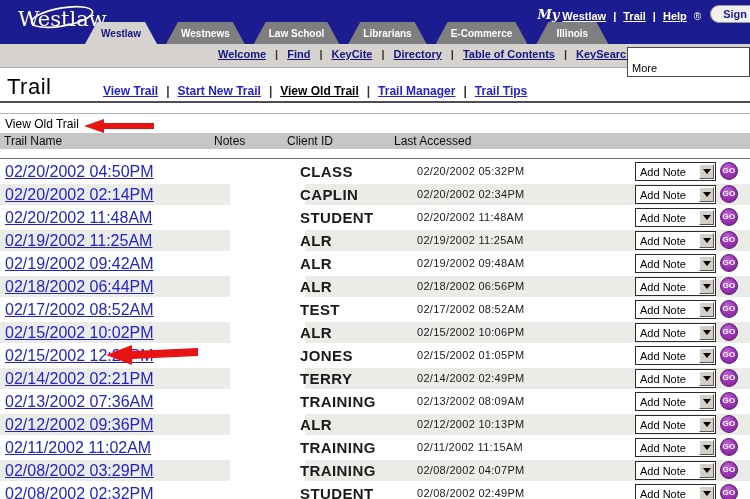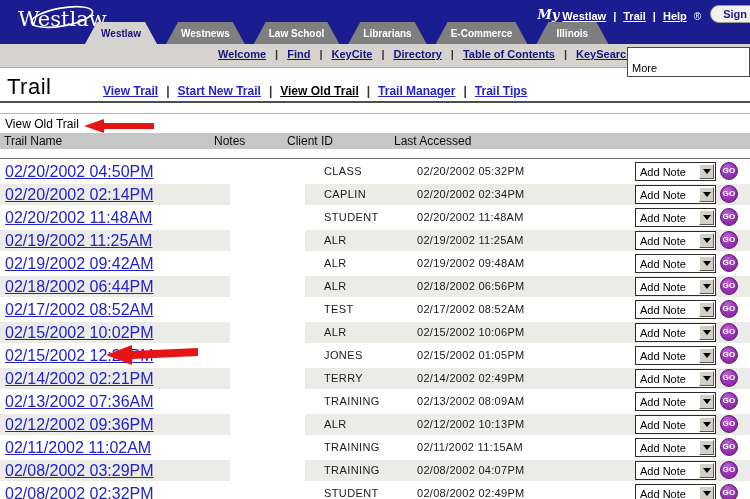--- a/index.html
+++ b/index.html
@@ -59,22 +59,22 @@
 
   
   #rows { position:absolute; left:0; top:161px; width:750px; }
   .row { position:relative; width:750px; height:23px; }
   .band-a, .band-c { position:absolute; top:0; height:21px; background:#fff; }
   .band-a { left:0; width:230px; }
   .band-c { left:305px; right:0; }
   .row.alt .band-a, .row.alt .band-c { background:#ebebe8; }
   .trail-link { position:absolute; left:5px; top:0; line-height:21px; font-size:16px;
     color:#2323cc; text-decoration:underline; cursor:pointer; white-space:nowrap; }
-  .client { position:absolute; left:324px; top:0; line-height:21px; font-size:11px; color:#1a1a1a;
-    letter-spacing:0.4px; }
+  .client { position:absolute; left:300px; top:0; line-height:21px; font-size:15px; color:#1a1a1a;
+    letter-spacing:0.4px;font-weight:bold; }
   .accessed { position:absolute; left:417px; top:0; line-height:21px; font-size:11px; color:#1a1a1a;
     letter-spacing:0.3px; }
   .note-select { position:absolute; left:635px; top:1px; width:81px; height:19px; background:#fff;
     border:1px solid #2b2b2b; cursor:pointer; }
   .note-select .val { position:absolute; left:4px; top:1px; font-size:11px; color:#000; line-height:16px; }
   .note-select .dd { position:absolute; right:1px; top:1px; width:15px; height:15px; background:#d4d0c8;
     border:1px solid; border-color:#fff #5a5a5a #5a5a5a #fff; display:flex; align-items:center;
     justify-content:center; }
   .note-select .dd:after { content:""; width:0; height:0; border-left:4px solid transparent;
     border-right:4px solid transparent; border-top:5px solid #000; }

